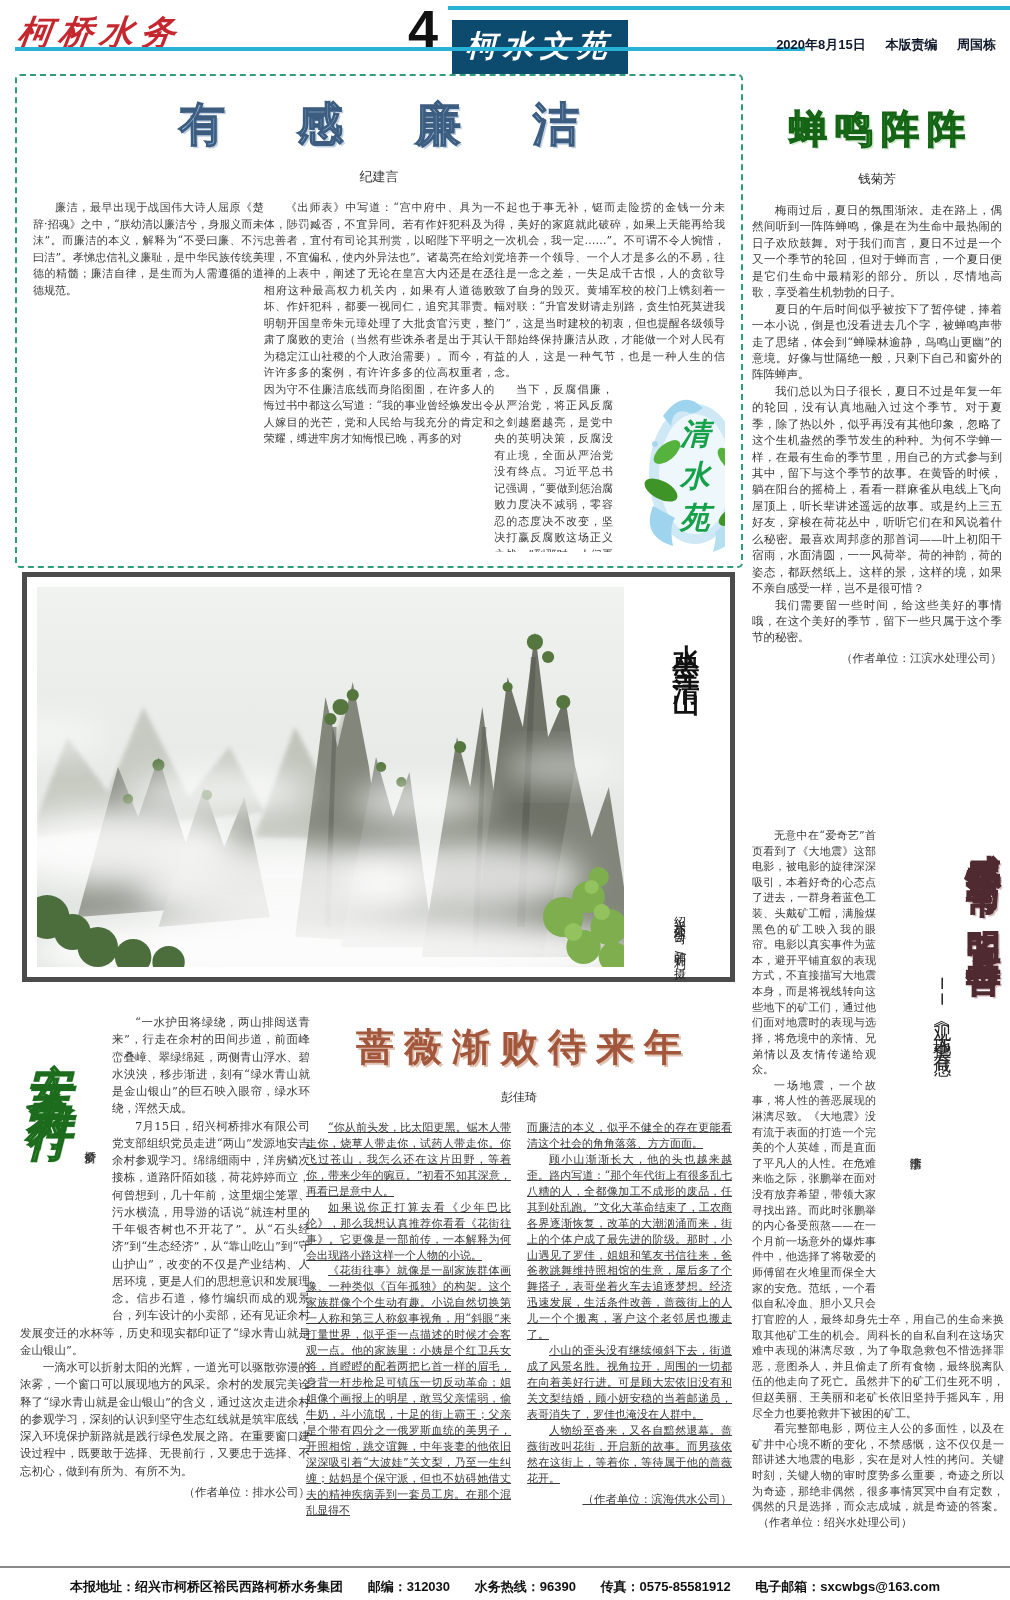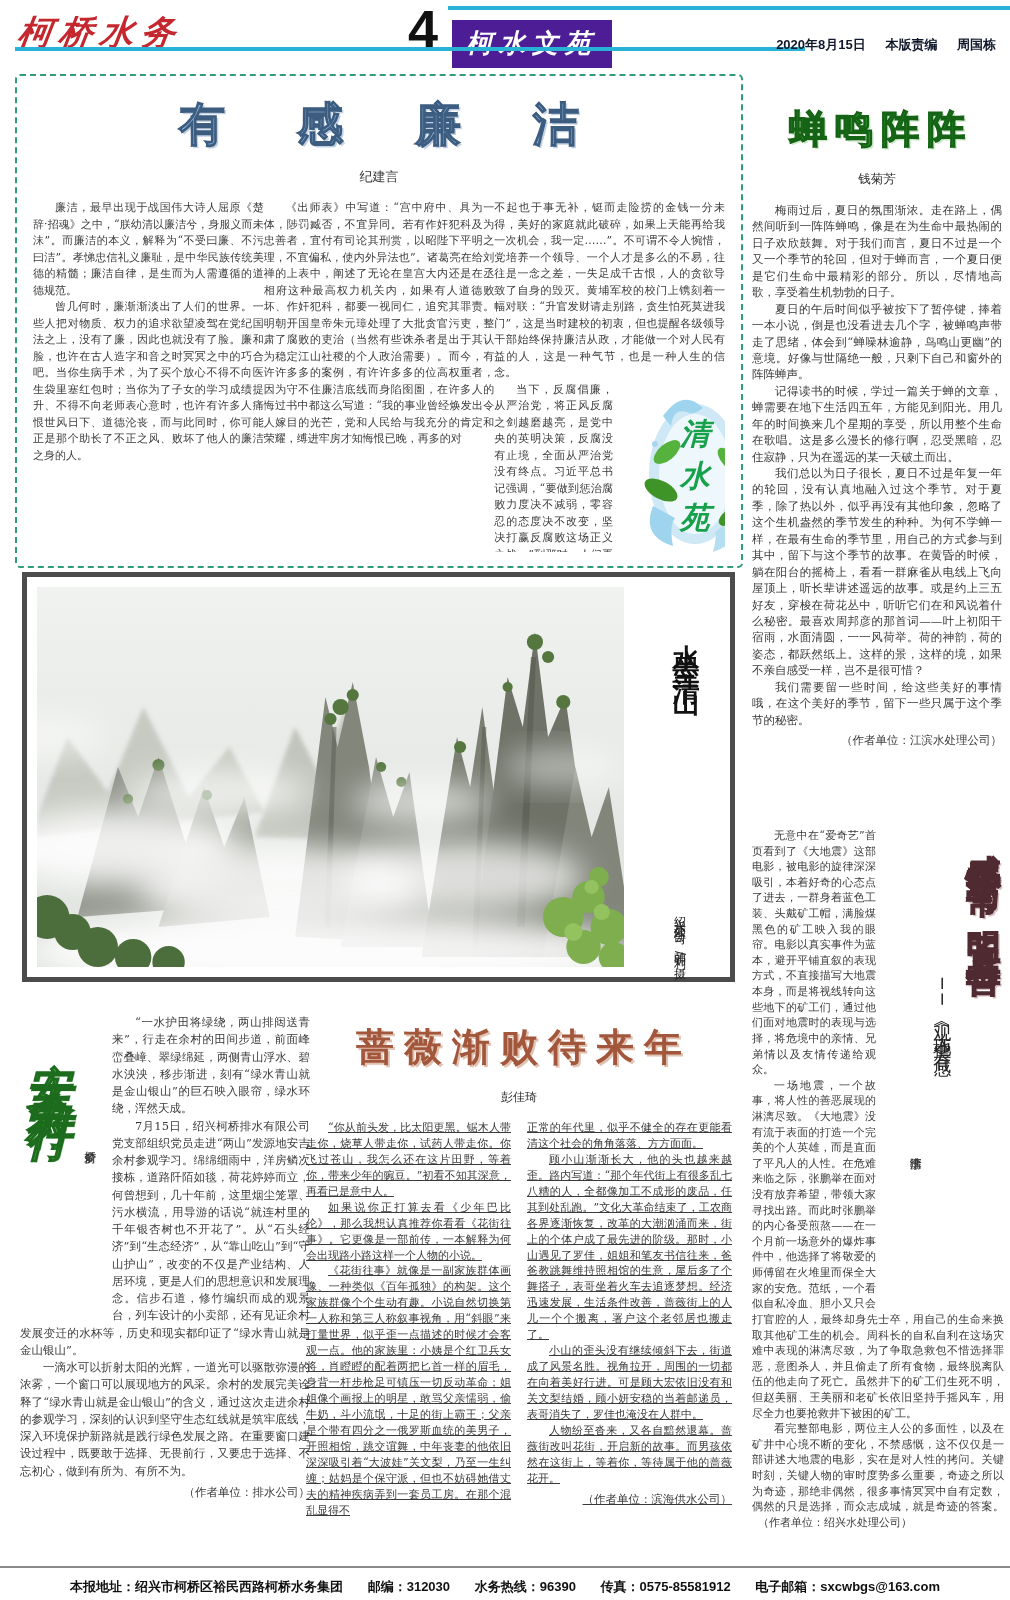--- a/index.html
+++ b/index.html
@@ -5,22 +5,22 @@
   html,body{margin:0;padding:0;background:#fff;}
   .page{position:relative;width:1010px;height:1600px;background:#fff;overflow:hidden;
         font-family:"DejaVu Serif","Liberation Serif",serif;color:#2e2e2e;}
   
   .masthead{position:absolute;left:18px;top:10px;font-size:34px;font-weight:bold;font-style:italic;
             color:#c4272e;letter-spacing:7px;transform:skewX(-8deg);}
   .rule-right{position:absolute;left:448px;top:6px;width:562px;height:4px;background:#28b3d6;}
   .rule-main{position:absolute;left:15px;top:47px;width:790px;height:4px;background:#28b3d6;}
   .page-num{position:absolute;left:408px;top:2px;font-size:54px;font-weight:900;
             font-family:"Liberation Sans",sans-serif;color:#111;line-height:1;}
-  .section-box{position:absolute;left:452px;top:20px;background:#4c1d95;color:#fff;
-            padding:6px 14px 7px;font-size:26px;font-weight:bold;font-style:italic;letter-spacing:7px;}
+  .section-box{position:absolute;left:452px;top:20px;background:#0c4a6e;color:#fff;
+            padding:6px 14px 7px;font-size:30px;font-weight:bold;font-style:italic;letter-spacing:7px;}
   .dateline{position:absolute;right:14px;top:36px;font-size:13px;font-weight:bold;
             font-family:"Liberation Sans",sans-serif;color:#0f172a;}
   .dateline span{margin-left:16px;}
   .dateline .d{margin-left:0;}
   
   .top-box{position:absolute;left:15px;top:74px;width:728px;height:494px;box-sizing:border-box;
            border:2px dashed #2f9e78;border-radius:5px;padding:4px 16px;overflow:hidden;}
   .lj-title{text-align:center;font-size:46px;font-weight:bold;margin:14px 0 0;padding-left:28px;
             letter-spacing:28px;color:#8fb3d9;-webkit-text-stroke:1.2px #3d5d80;
             text-shadow:2px 2px 0 #c3d2e2;}
@@ -98,21 +98,20 @@
     <span>本版责编</span>
     <span>周国栋</span>
   </div>
 
   <div class="top-box">
     <h1 class="lj-title">有 感 廉 洁</h1>
     <div class="lj-author">纪建言</div>
     <div class="lj-cols">
       <div class="col">
         <p class="art">廉洁，最早出现于战国伟大诗人屈原《楚辞·招魂》之中，“朕幼清以廉洁兮，身服义而未沫”。而廉洁的本义，解释为“不受曰廉、不污曰洁”。孝悌忠信礼义廉耻，是中华民族传统美德的精髓；廉洁自律，是生而为人需遵循的道德规范。</p>
-        <p class="art">曾几何时，廉渐渐淡出了人们的世界。一些人把对物质、权力的追求欲望凌驾在党纪国法之上，没有了廉，因此也就没有了脸。廉和脸，也许在古人造字和音之时冥冥之中的巧合吧。当你生病手术，为了买个放心不得不向医生袋里塞红包时；当你为了子女的学习成绩提升、不得不向老师表心意时，也许有许多人痛恨世风日下、道德沦丧，而与此同时，你可能正是那个助长了不正之风、败坏了他人的廉洁之身的人。</p>
       </div>
       <div class="col">
         <p class="art">《出师表》中写道：“宫中府中、具为一体，陟罚臧否，不宜异同。若有作奸犯科及为忠善者，宜付有司论其刑赏，以昭陛下平明之理，不宜偏私，使内外异法也”。诸葛亮在给刘禅的上表中，阐述了无论在皇宫大内还是在丞相府这种最高权力机关内，如果有人道德败坏、作奸犯科，都要一视同仁，追究其罪责。明朝开国皇帝朱元璋处理了大批贪官污吏，整肃了腐败的吏治（当然有些诛杀者是出于其认为稳定江山社稷的个人政治需要）。而今，有许许多多的案例，有许许多多的位高权重者，因为守不住廉洁底线而身陷囹圄，在许多人的悔过书中都这么写道：“我的事业曾经焕发出令人嫁目的光芒，党和人民给与我充分的肯定和荣耀，缚进牢房才知悔恨已晚，再多的对</p>
       </div>
       <div class="col">
         <p class="art cont">不起也于事无补，铤而走险捞的金钱一分未得，美好的家庭就此破碎，如果上天能再给我一次机会，我一定……”。不可谓不令人惋惜，党培养一个领导、一个人才是多么的不易，往往是一念之差，一失足成千古恨，人的贪欲导致了自身的毁灭。黄埔军校的校门上镌刻着一幅对联：“升官发财请走别路，贪生怕死莫进我门”，这是当时建校的初衷，但也提醒各级领导干部始终保持廉洁从政，才能做一个对人民有益的人，这是一种气节，也是一种人生的信念。</p>
         <p class="art">
           <span class="qsy-badge">
             <svg viewBox="0 0 104 168" width="104" height="168">
               <ellipse cx="52" cy="88" rx="46" ry="70" fill="#cfe8f6"></ellipse>
@@ -138,21 +137,20 @@
       </div>
     </div>
   </div>
 
   <div class="chanming">
     <h2 class="cm-title">蝉鸣阵阵</h2>
     <div class="cm-author">钱菊芳</div>
     <div class="cm-body">
       <p class="art">梅雨过后，夏日的氛围渐浓。走在路上，偶然间听到一阵阵蝉鸣，像是在为生命中最热闹的日子欢欣鼓舞。对于我们而言，夏日不过是一个又一个季节的轮回，但对于蝉而言，一个夏日便是它们生命中最精彩的部分。所以，尽情地高歌，享受着生机勃勃的日子。</p>
       <p class="art">夏日的午后时间似乎被按下了暂停键，捧着一本小说，倒是也没看进去几个字，被蝉鸣声带走了思绪，体会到“蝉噪林逾静，鸟鸣山更幽”的意境。好像与世隔绝一般，只剩下自己和窗外的阵阵蝉声。</p>
-      <p class="art">记得读书的时候，学过一篇关于蝉的文章，蝉需要在地下生活四五年，方能见到阳光。用几年的时间换来几个星期的享受，所以用整个生命在歌唱。这是多么漫长的修行啊，忍受黑暗，忍住寂静，只为在遥远的某一天破土而出。</p>
       <p class="art">我们总以为日子很长，夏日不过是年复一年的轮回，没有认真地融入过这个季节。对于夏季，除了热以外，似乎再没有其他印象，忽略了这个生机盎然的季节发生的种种。为何不学蝉一样，在最有生命的季节里，用自己的方式参与到其中，留下与这个季节的故事。在黄昏的时候，躺在阳台的摇椅上，看看一群麻雀从电线上飞向屋顶上，听长辈讲述遥远的故事。或是约上三五好友，穿梭在荷花丛中，听听它们在和风说着什么秘密。最喜欢周邦彦的那首词——叶上初阳干宿雨，水面清圆，一一风荷举。荷的神韵，荷的姿态，都跃然纸上。这样的景，这样的境，如果不亲自感受一样，岂不是很可惜？</p>
       <p class="art">我们需要留一些时间，给这些美好的事情哦，在这个美好的季节，留下一些只属于这个季节的秘密。</p>
       <div class="credit-line">（作者单位：江滨水处理公司）</div>
     </div>
   </div>
 
   <div class="photo-frame">
     <div class="photo-img">
       <svg viewBox="0 0 580 380" preserveAspectRatio="none">
         <defs>
@@ -257,21 +255,21 @@
   <div class="qiangwei">
     <h2 class="qw-title">蔷薇渐败待来年</h2>
     <div class="qw-author">彭佳琦</div>
     <div class="qw-cols">
       <div class="col">
         <p class="art">“你从前头发，比太阳更黑。锯木人带走你，烧草人带走你，试药人带走你。你飞过苍山，我怎么还在这片田野，等着你，带来少年的豌豆。”初看不知其深意，再看已是意中人。</p>
         <p class="art">如果说你正打算去看《少年巴比伦》，那么我想认真推荐你看看《花街往事》。它更像是一部前传，一本解释为何会出现路小路这样一个人物的小说。</p>
         <p class="art">《花街往事》就像是一副家族群体画像、一种类似《百年孤独》的构架。这个家族群像个个生动有趣。小说自然切换第一人称和第三人称叙事视角，用“斜眼”来打量世界，似乎歪一点描述的时候才会客观一点。他的家族里：小姨是个红卫兵女将，肖瞪瞪的配着两把匕首一样的眉毛，身背一杆步枪足可镇压一切反动革命；姐姐像个画报上的明星，敢骂父亲懦弱，偷牛奶，斗小流氓，十足的街上霸王；父亲是个带有四分之一俄罗斯血统的美男子，开照相馆，跳交谊舞，中年丧妻的他依旧深深吸引着“大波娃”关文梨，乃至一生纠缠；姑妈是个保守派，但也不妨碍她借丈夫的精神疾病弄到一套员工房。在那个混乱显得不</p>
       </div>
       <div class="col">
-        <p class="art cont">正常的年代里，似乎不健全的存在更能看清这个社会的角角落落、方方面面。</p>
+        <p class="art cont">而廉洁的本义，似乎不健全的存在更能看清这个社会的角角落落、方方面面。</p>
         <p class="art">顾小山渐渐长大，他的头也越来越歪。路内写道：“那个年代街上有很多乱七八糟的人，全都像加工不成形的废品，任其到处乱跑。”文化大革命结束了，工农商各界逐渐恢复，改革的大潮汹涌而来，街上的个体户成了最先进的阶级。那时，小山遇见了罗佳，姐姐和笔友书信往来，爸爸教跳舞维持照相馆的生意，屋后多了个舞搭子，表哥坐着火车去追逐梦想。经济迅速发展，生活条件改善，蔷薇街上的人儿一个个搬离，署户这个老邻居也搬走了。</p>
         <p class="art">小山的歪头没有继续倾斜下去，街道成了风景名胜。视角拉开，周围的一切都在向着美好行进。可是顾大宏依旧没有和关文梨结婚，顾小妍安稳的当着邮递员，表哥消失了，罗佳也淹没在人群中。</p>
         <p class="art">人物纷至沓来，又各自黯然退幕。蔷薇街改叫花街，开启新的故事。而男孩依然在这街上，等着你，等待属于他的蔷薇花开。</p>
         <div class="credit-line">（作者单位：滨海供水公司）</div>
       </div>
     </div>
   </div>
 
   <div class="ddz">
     <div class="ddz-head">

